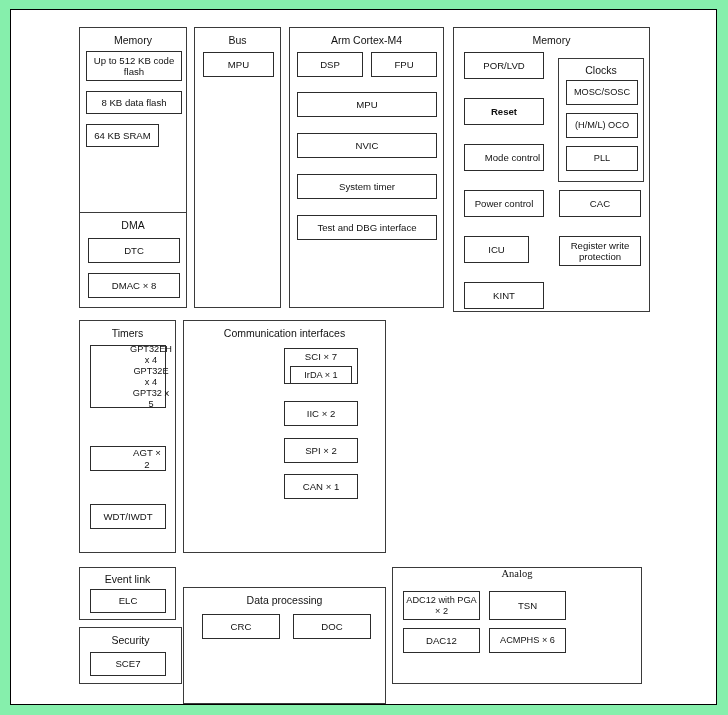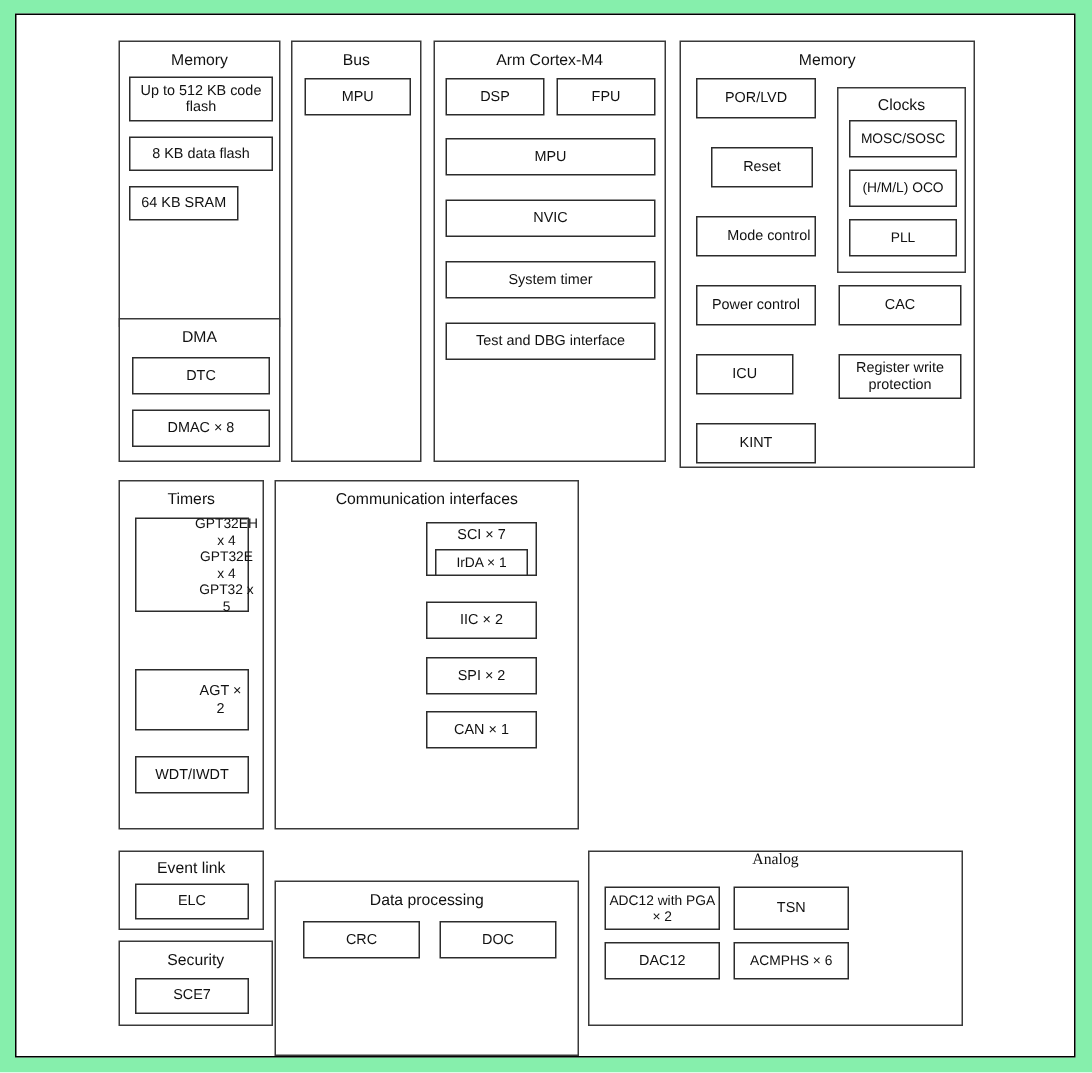--- a/index.html
+++ b/index.html
@@ -108,21 +108,21 @@
       <div class="blk" style="left:7px; top:64px; width:140px; height:25px;">MPU</div>
       <div class="blk" style="left:7px; top:105px; width:140px; height:25px;">NVIC</div>
       <div class="blk" style="left:7px; top:146px; width:140px; height:25px;">System timer</div>
       <div class="blk" style="left:7px; top:187px; width:140px; height:25px;">Test and DBG interface</div>
     </div>
 
     <div class="group" style="left:442px; top:17px; width:197px; height:285px;">
       <div class="group-title" style="top:6px;">Memory</div>
 
       <div class="blk" style="left:10px; top:24px; width:80px; height:27px;">POR/LVD</div>
-      <div class="blk" style="left:20px; top:70px; width:68px; height:27px;">Reset</div>
+      <div class="blk" style="left:10px; top:70px; width:80px; height:27px;font-weight:bold;">Reset</div>
       <div class="blk" style="left:10px; top:116px; width:80px; height:27px;padding-left:19px;">Mode control</div>
       <div class="blk" style="left:10px; top:162px; width:80px; height:27px;">Power control</div>
       <div class="blk" style="left:10px; top:208px; width:65px; height:27px;">ICU</div>
       <div class="blk" style="left:10px; top:254px; width:80px; height:27px;">KINT</div>
 
       <div class="blk" style="left:105px; top:162px; width:82px; height:27px;">CAC</div>
       <div class="blk" style="left:105px; top:208px; width:82px; height:30px;">Register write protection</div>
 
       <div class="group" style="left:104px; top:30px; width:86px; height:124px;">
         <div class="group-title" style="top:5px;">Clocks</div>
@@ -130,21 +130,21 @@
         <div class="blk small" style="left:7px; top:54px; width:72px; height:25px;">(H/M/L) OCO</div>
         <div class="blk small" style="left:7px; top:87px; width:72px; height:25px;">PLL</div>
       </div>
     </div>
 
     <div class="group" style="left:68px; top:310px; width:97px; height:233px;">
       <div class="group-title" style="top:6px;">Timers</div>
       <div class="blk small" style="left:10px; top:24px; width:76px; height:63px;padding-left:48px;">GPT32EH x 4
 GPT32E x 4
 GPT32 x 5</div>
-      <div class="blk" style="left:10px; top:125px; width:76px; height:41px;padding-left:40px;">AGT × 2</div>
+      <div class="blk" style="left:10px; top:125px; width:76px; height:25px;padding-left:40px;">AGT × 2</div>
       <div class="blk" style="left:10px; top:183px; width:76px; height:25px;">WDT/IWDT</div>
     </div>
 
     <div class="group" style="left:172px; top:310px; width:203px; height:233px;">
       <div class="group-title" style="top:6px;">Communication interfaces</div>
 
       <div class="blk" style="left:100px; top:27px; width:74px; height:36px; align-items:flex-start; padding-top:2px;">
         <span>SCI × 7</span>
       </div>
       <div class="blk-nested" style="left:106px; top:45px; width:62px; height:18px;">IrDA × 1</div>

